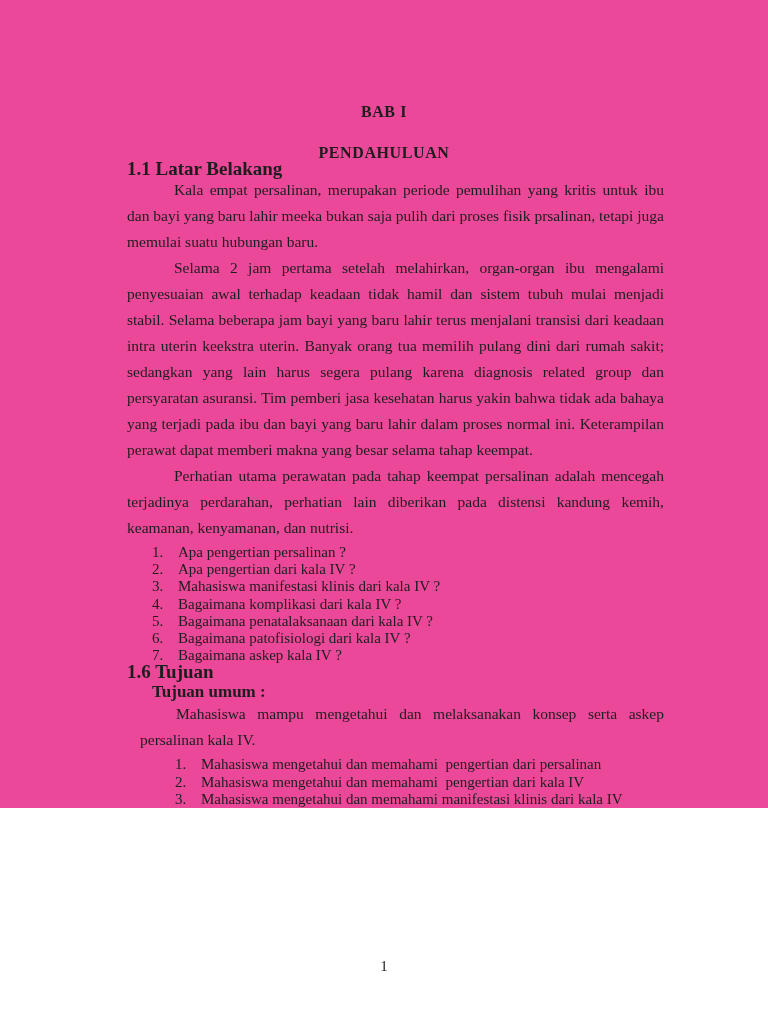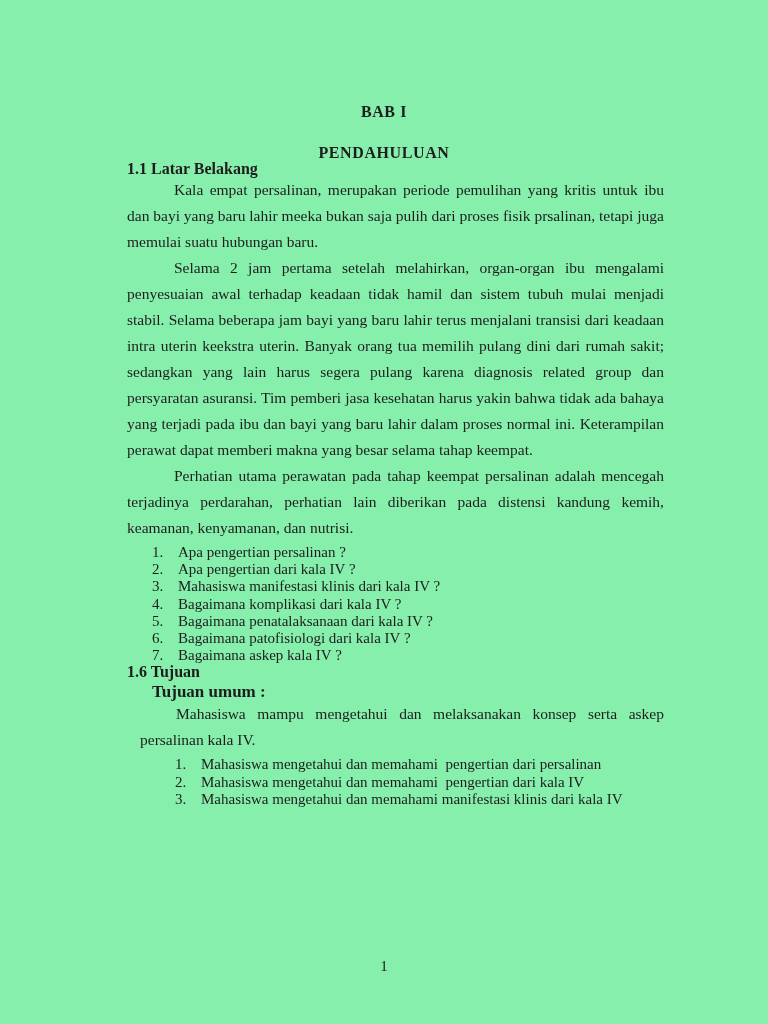--- a/index.html
+++ b/index.html
@@ -10,40 +10,40 @@
   body {
     width: 768px;
     height: 1024px;
     font-family: "Liberation Serif", "DejaVu Serif", serif;
     color: #1d1d1d;
     overflow: hidden;
   }
   .page {
     position: relative;
     width: 768px;
-    height: 1024px;
-    background: #86efac;
+    height: 808px;
+    background: #ec4899;
   }
   .chapter {
     margin: 0;
     padding-top: 104px;
     text-align: center;
     font-size: 16px;
     font-weight: bold;
     letter-spacing: 0.6px;
     line-height: 16px;
   }
   .chapter.subtitle {
     padding-top: 25px;
   }
   .content {
     margin: 0 104px 0 127px;
   }
   h2.section-heading {
-    font-size: 16px;
+    font-size: 19px;
     font-weight: bold;
     margin: 0;
     line-height: 16px;
   }
   .h-latar { margin-top: 22px; }
   .h-rumusan { margin-top: 8px; }
   .h-tujuan { margin-top: 62px; }
   p.body-par {
     margin: 0;
     text-align: justify;

